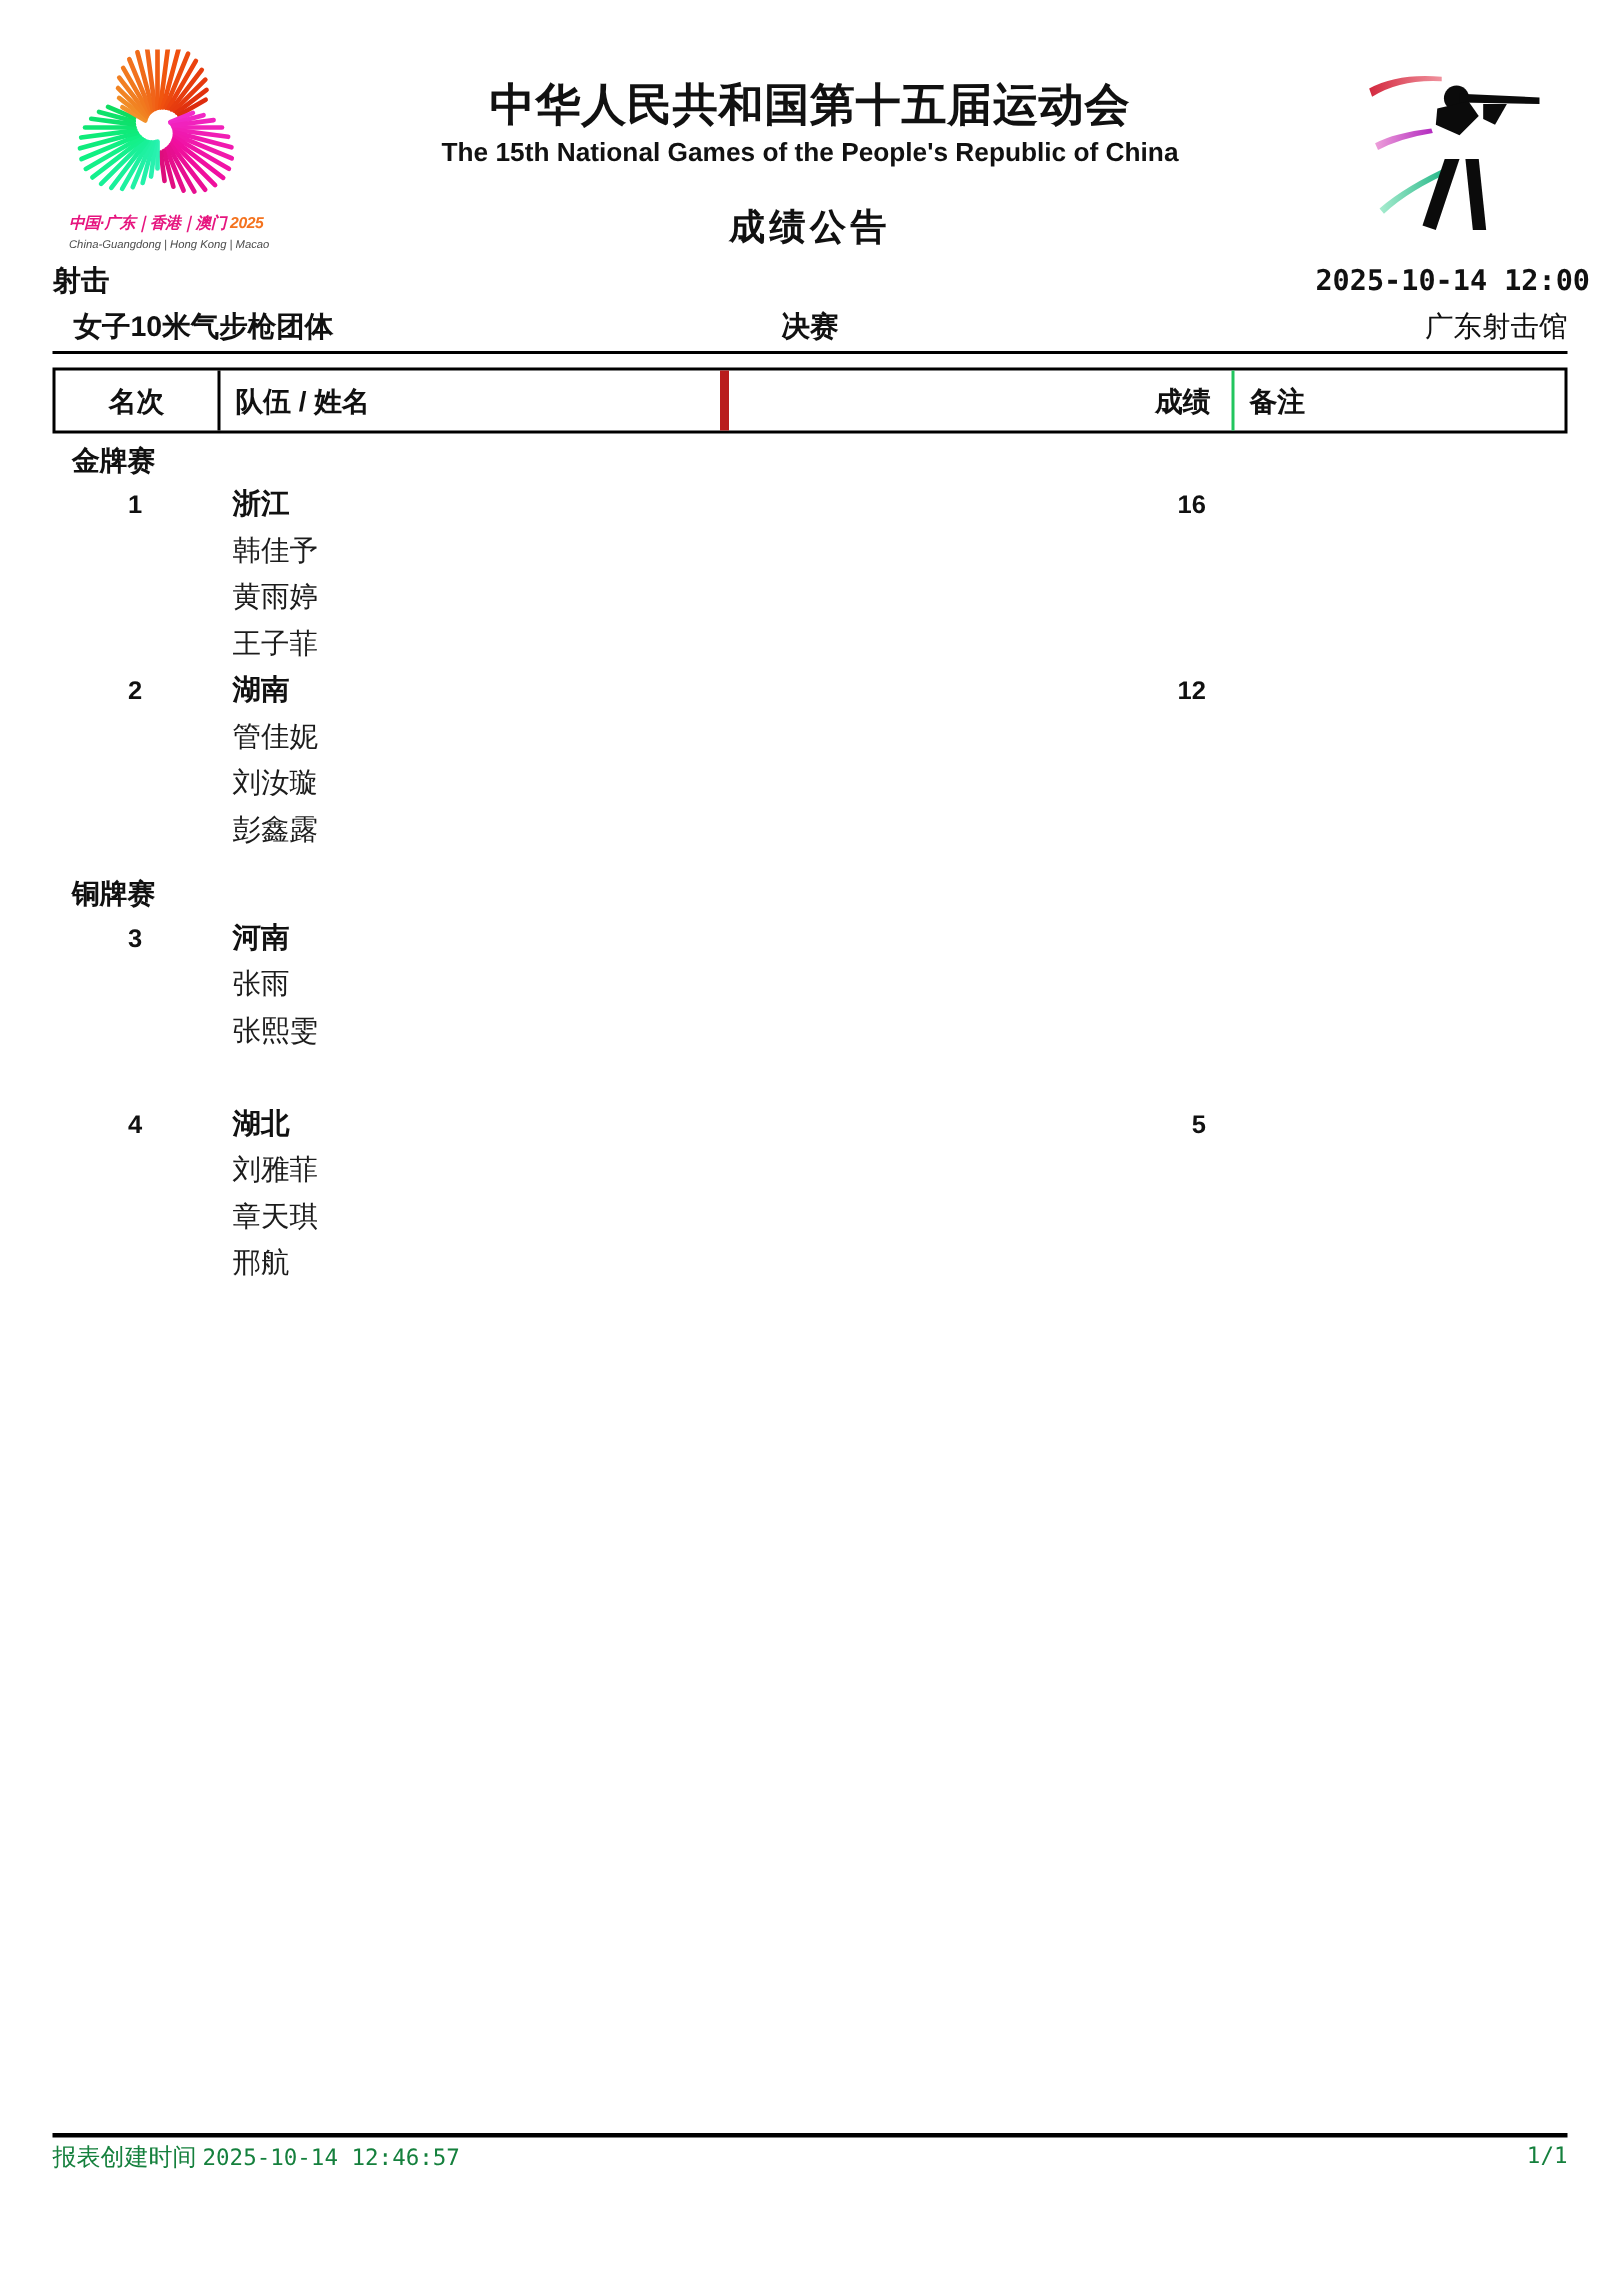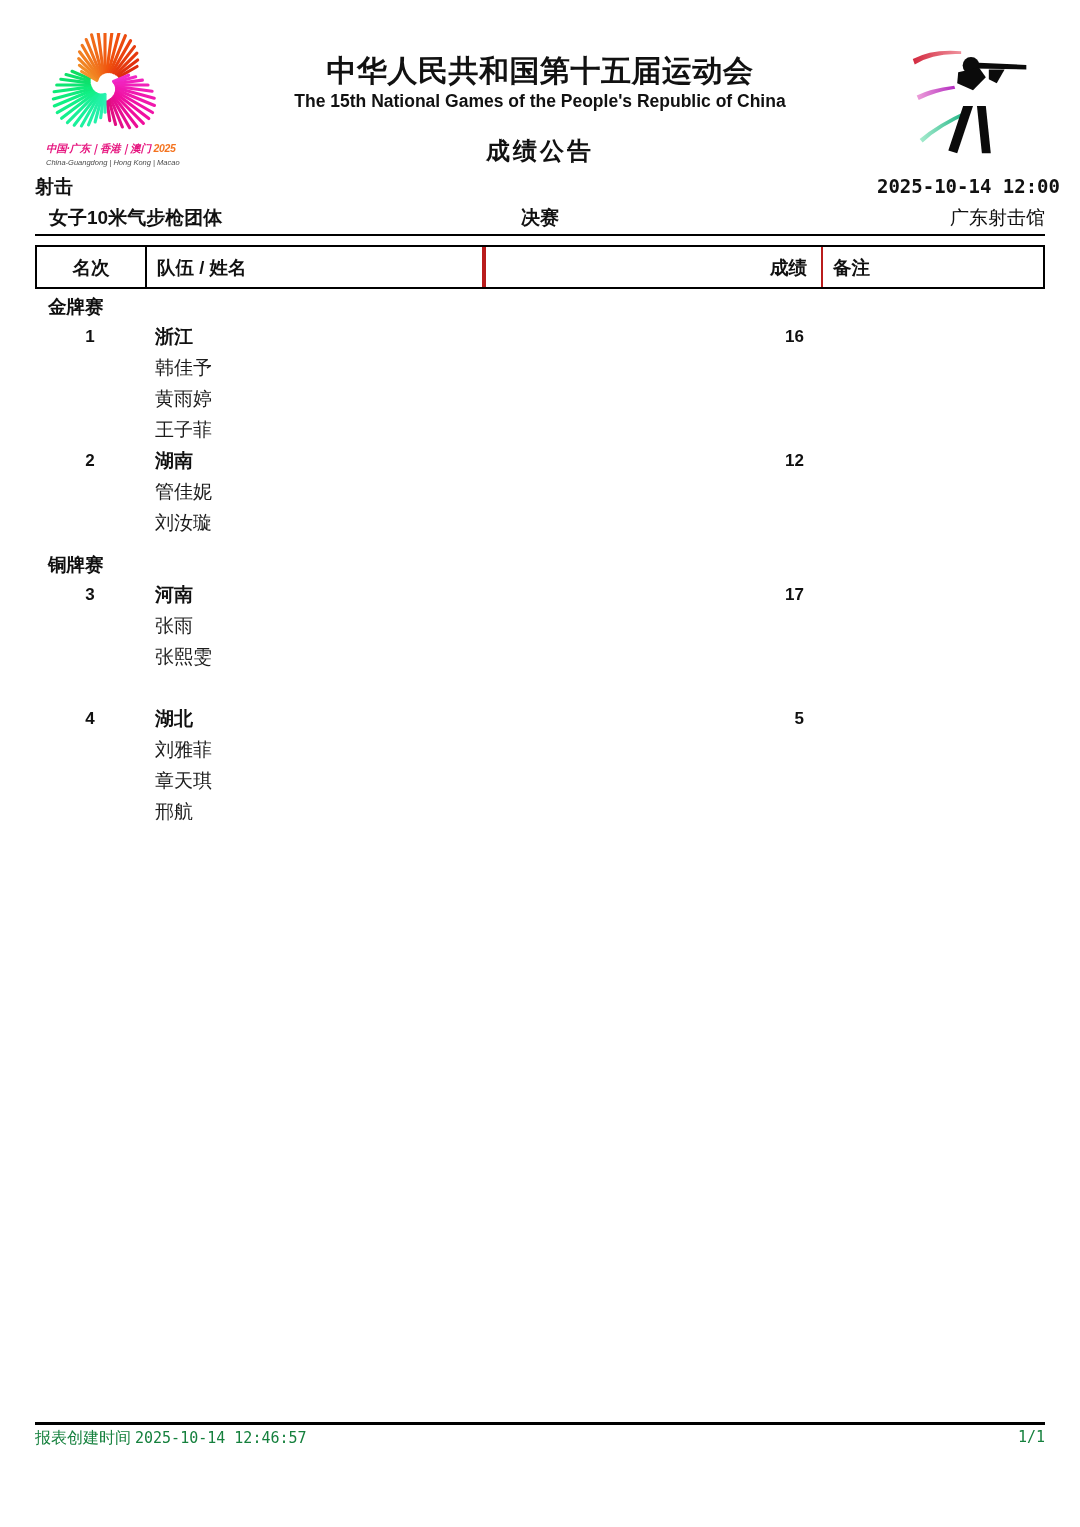--- a/index.html
+++ b/index.html
@@ -46,22 +46,22 @@
   .top-divider{position:absolute;left:35px;right:35px;top:234px;border-top:2px solid #000;}
 
   
   .table-wrap{position:absolute;left:35px;top:245px;width:1010px;}
   .thead{
     display:grid;grid-template-columns:110px 339px 337px 218px;
     border:2px solid #000;height:40px;box-sizing:content-box;
   }
   .th{display:flex;align-items:center;font-size:18.5px;font-weight:bold;}
   .th-rank{justify-content:center;border-right:2px solid #000;}
-  .th-team{padding-left:10px;border-right:4px solid #b91c1c;}
-  .th-score{justify-content:flex-end;padding-right:14px;border-right:2px solid #b91c1c;}
+  .th-team{padding-left:10px;border-right:6px solid #b91c1c;}
+  .th-score{justify-content:flex-end;padding-right:14px;border-right:2px solid #22c55e;}
   .th-remark{padding-left:10px;}
 
   .section-title{
     font-size:18.5px;font-weight:bold;
     height:28px;line-height:28px;padding-left:13px;margin-top:4px;
   }
   .section-gap{margin-top:13px;}
   .trow{display:grid;grid-template-columns:110px 339px 337px 218px;height:31px;line-height:31px;}
   .c-rank{text-align:center;font-size:17px;font-weight:bold;}
   .c-team{padding-left:10px;font-size:19px;font-weight:bold;}
@@ -227,25 +227,30 @@
           <div class="c-member">管佳妮</div>
           <div class="c-score"></div>
           <div class="c-remark"></div>
         </div>
         <div class="trow">
           <div class="c-rank"></div>
           <div class="c-member">刘汝璇</div>
           <div class="c-score"></div>
           <div class="c-remark"></div>
         </div>
+        <div class="trow">
+          <div class="c-rank"></div>
+          <div class="c-member">彭鑫露</div>
+          <div class="c-score"></div>
+          <div class="c-remark"></div>
+        </div>
         <div class="section-title section-gap">铜牌赛</div>
         <div class="trow">
           <div class="c-rank">3</div>
           <div class="c-team">河南</div>
-          <div class="c-score">17</div>
           <div class="c-remark"></div>
         </div>
         <div class="trow">
           <div class="c-rank"></div>
           <div class="c-member">张雨</div>
           <div class="c-score"></div>
           <div class="c-remark"></div>
         </div>
         <div class="trow">
           <div class="c-rank"></div>

